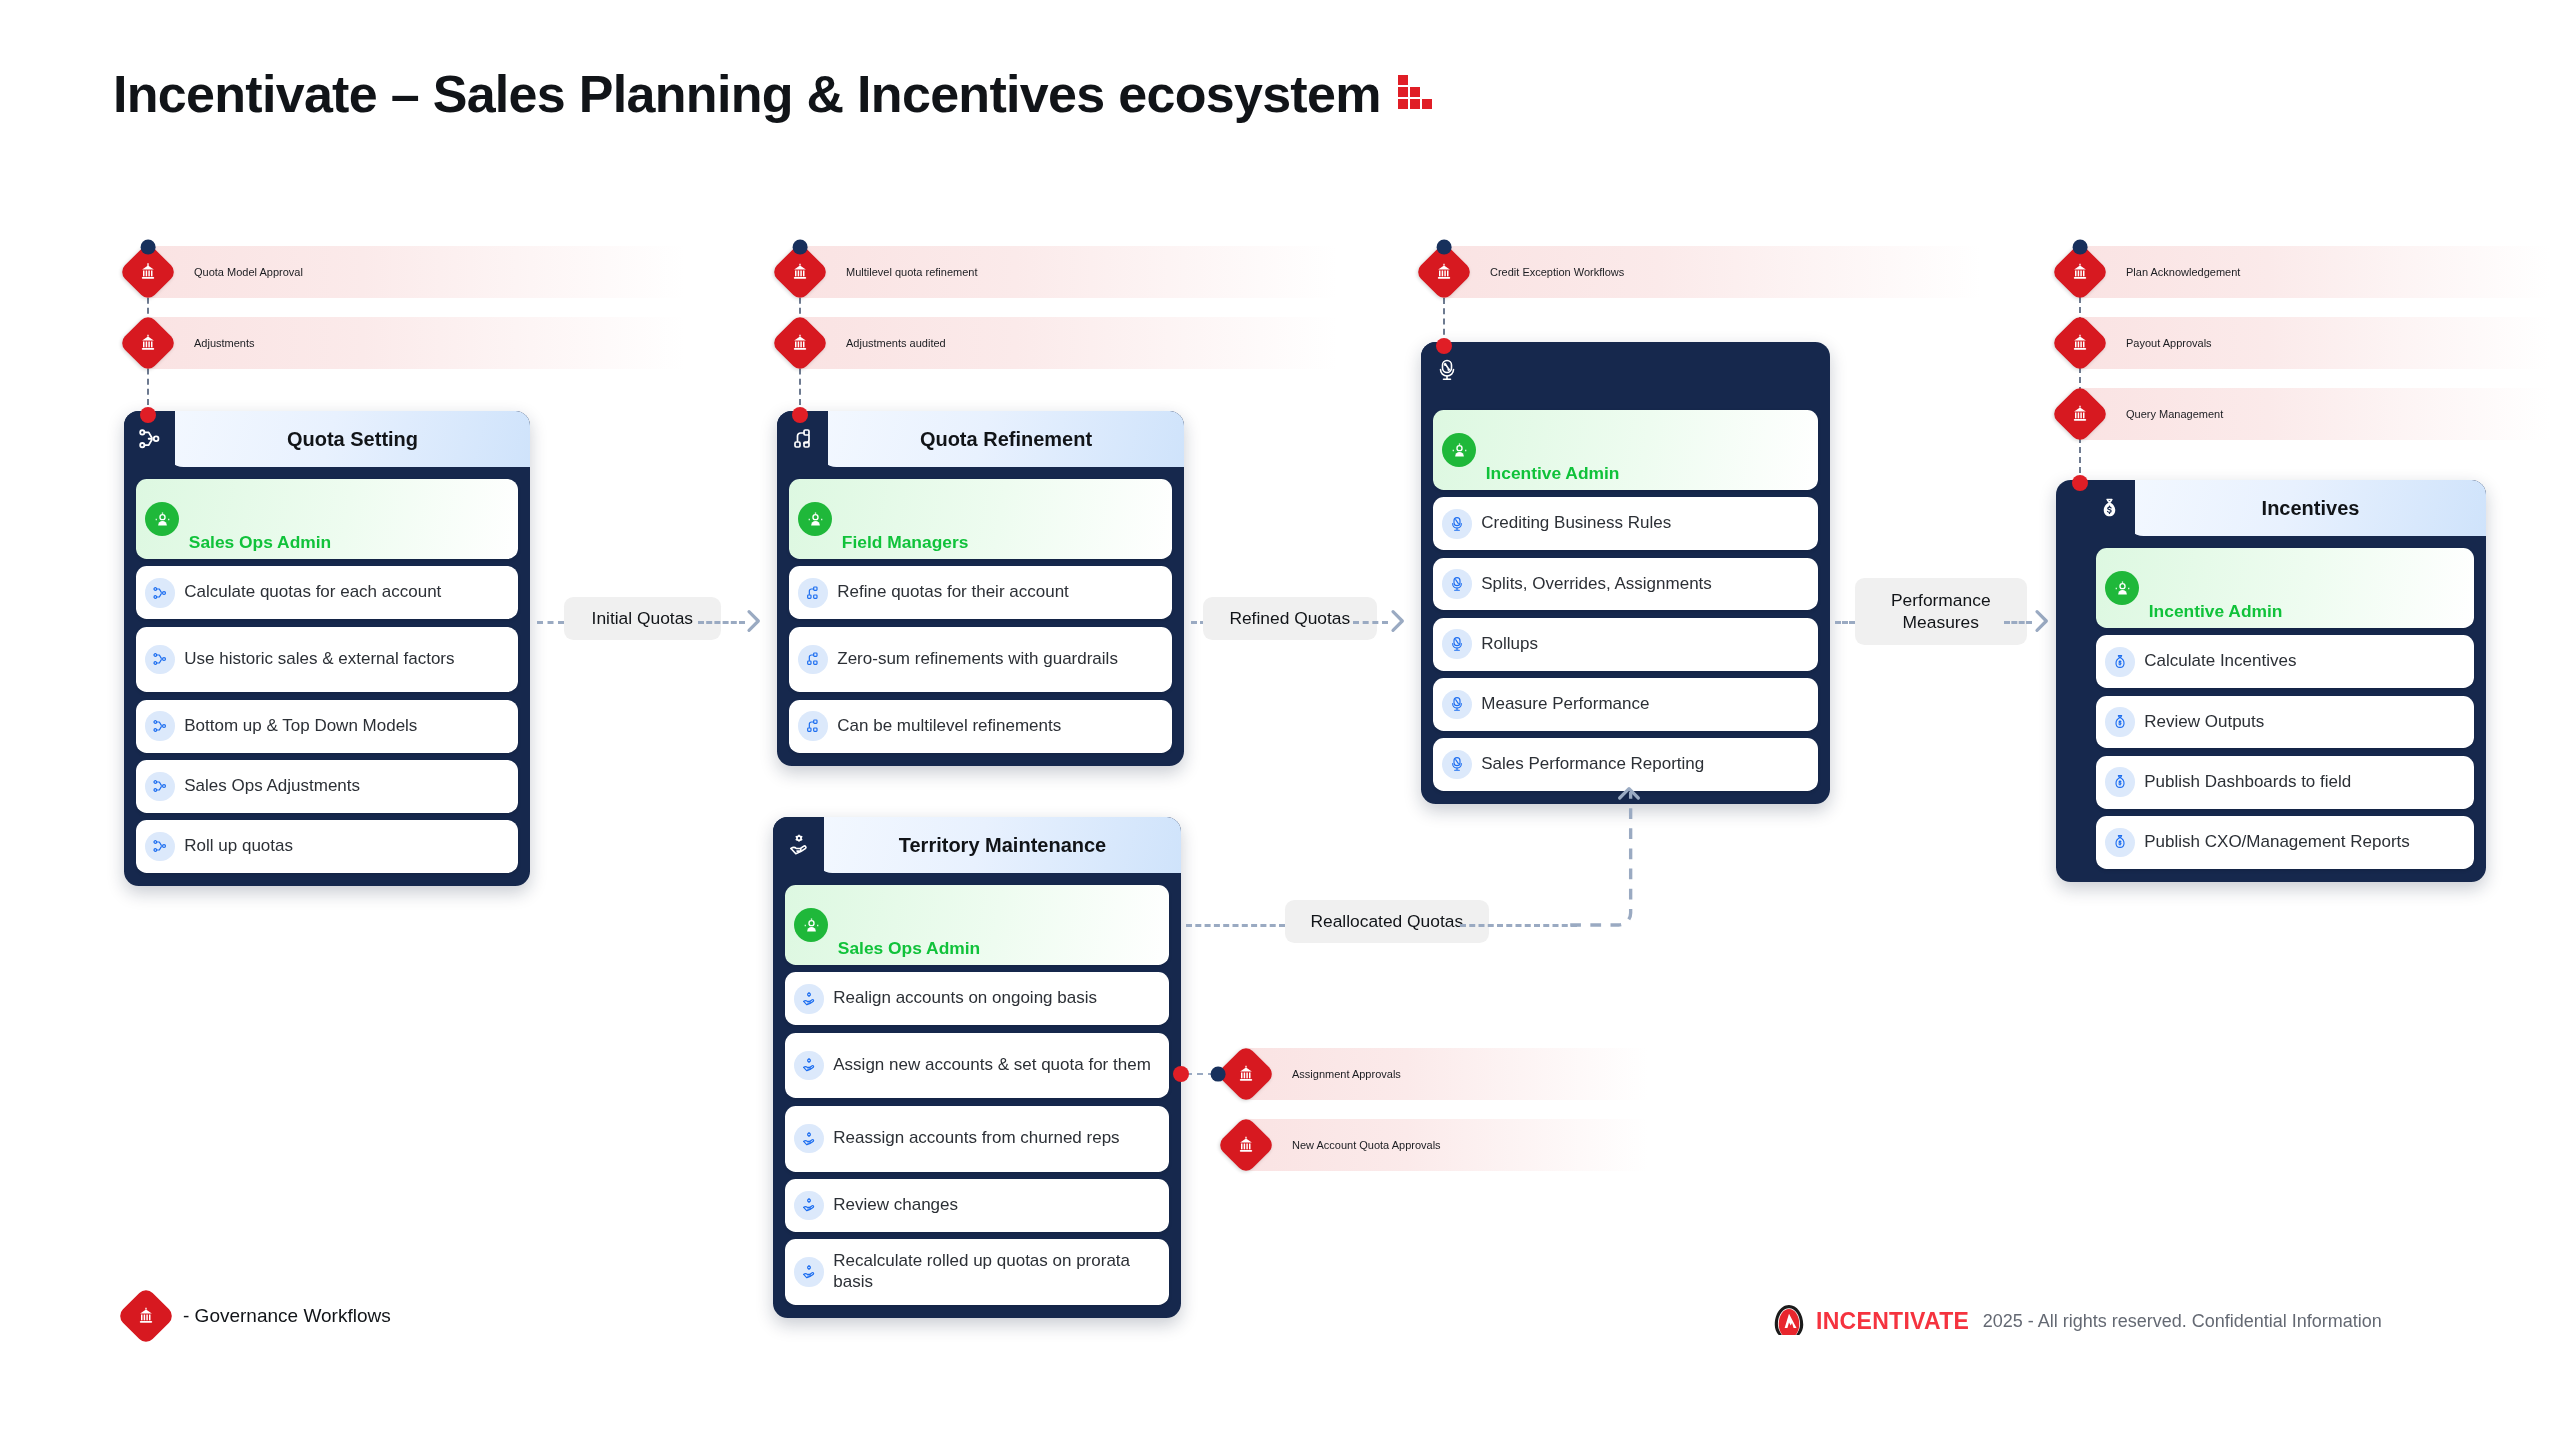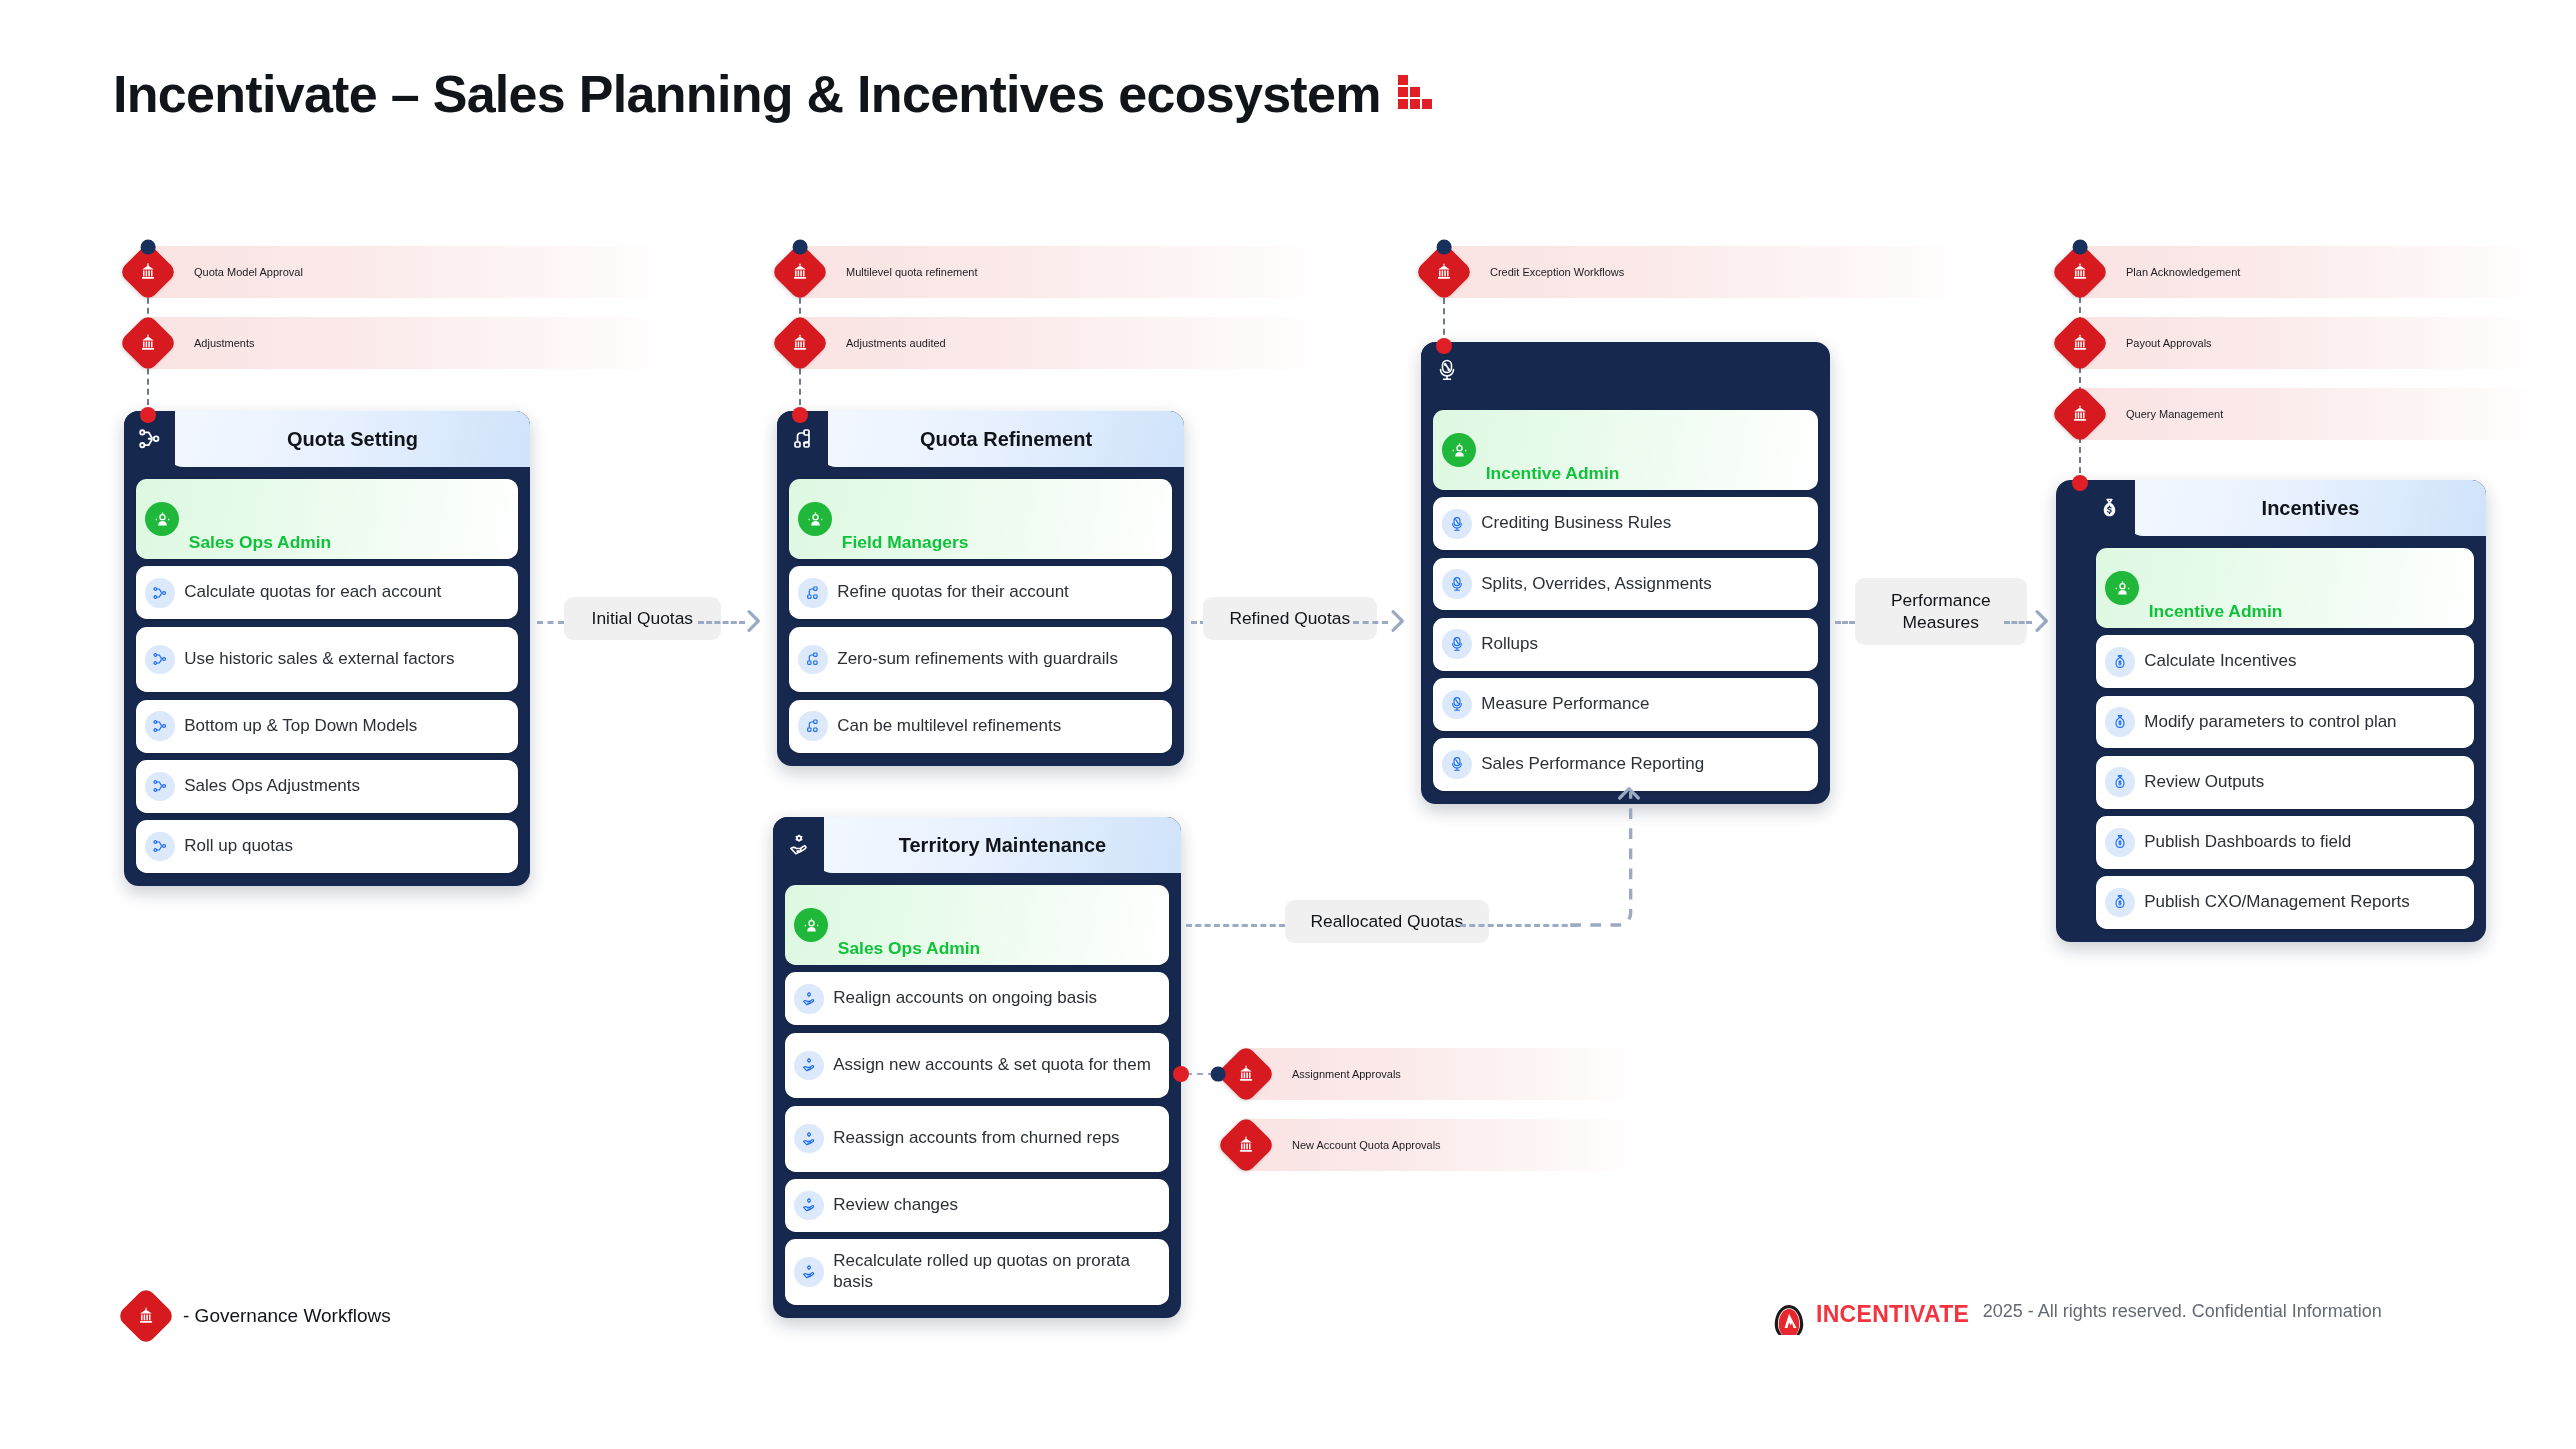--- a/index.html
+++ b/index.html
@@ -542,30 +542,20 @@
         <span class="tx">Calculate Incentives</span>
       </div>
       <div class="row">
         <span class="ic">
             <svg width="16" height="16" viewBox="0 0 24 24" fill="none" stroke="#1d6ef0" stroke-width="1.7" stroke-linecap="round" stroke-linejoin="round">
               <path d="M9.5 2.5h5l-1.6 2.6h-1.8z"></path>
               <path d="M12 5.1c-3.4 1.6-6 4.9-6 8.6 0 4 2.7 6.3 6 6.3s6-2.3 6-6.3c0-3.7-2.6-7-6-8.6z"></path>
               <path d="M13.4 11.6c-.4-.4-.9-.6-1.4-.6-.9 0-1.5.4-1.5 1.1 0 1.5 3 .8 3 2.3 0 .8-.7 1.2-1.6 1.2-.7 0-1.3-.3-1.6-.7M12 10v.9M12 15.6v.9"></path>
             </svg>
           </span>
-        <span class="tx">Modify parameters to control plan</span>
-      </div>
-      <div class="row">
-        <span class="ic">
-            <svg width="16" height="16" viewBox="0 0 24 24" fill="none" stroke="#1d6ef0" stroke-width="1.7" stroke-linecap="round" stroke-linejoin="round">
-              <path d="M9.5 2.5h5l-1.6 2.6h-1.8z"></path>
-              <path d="M12 5.1c-3.4 1.6-6 4.9-6 8.6 0 4 2.7 6.3 6 6.3s6-2.3 6-6.3c0-3.7-2.6-7-6-8.6z"></path>
-              <path d="M13.4 11.6c-.4-.4-.9-.6-1.4-.6-.9 0-1.5.4-1.5 1.1 0 1.5 3 .8 3 2.3 0 .8-.7 1.2-1.6 1.2-.7 0-1.3-.3-1.6-.7M12 10v.9M12 15.6v.9"></path>
-            </svg>
-          </span>
         <span class="tx">Review Outputs</span>
       </div>
       <div class="row">
         <span class="ic">
             <svg width="16" height="16" viewBox="0 0 24 24" fill="none" stroke="#1d6ef0" stroke-width="1.7" stroke-linecap="round" stroke-linejoin="round">
               <path d="M9.5 2.5h5l-1.6 2.6h-1.8z"></path>
               <path d="M12 5.1c-3.4 1.6-6 4.9-6 8.6 0 4 2.7 6.3 6 6.3s6-2.3 6-6.3c0-3.7-2.6-7-6-8.6z"></path>
               <path d="M13.4 11.6c-.4-.4-.9-.6-1.4-.6-.9 0-1.5.4-1.5 1.1 0 1.5 3 .8 3 2.3 0 .8-.7 1.2-1.6 1.2-.7 0-1.3-.3-1.6-.7M12 10v.9M12 15.6v.9"></path>
             </svg>
           </span>
@@ -718,21 +708,21 @@
           <rect x="6" y="10.2" width="1.8" height="7" fill="#fff"></rect>
           <rect x="9.2" y="10.2" width="1.8" height="7" fill="#fff"></rect>
           <rect x="12.4" y="10.2" width="1.8" height="7" fill="#fff"></rect>
           <rect x="15.6" y="10.2" width="1.8" height="7" fill="#fff"></rect>
           <rect x="4.6" y="18" width="14.8" height="2.2" rx="1" fill="#fff"></rect>
         </svg>
     </span>
     <span style="font-size:19px;color:#111418;">- Governance Workflows</span>
   </div>
 
-  <div style="position:absolute;left:1770px;top:1301px;display:flex;align-items:flex-start;gap:8px;">
+  <div style="position:absolute;left:1770px;top:1301px;display:flex;align-items:center;gap:8px;">
     <span>
       <svg width="38" height="38" viewBox="0 0 48 48" fill="none">
         <path d="M24 5C14 5 6 16 6 30c0 5 2 10 5 13h4c-3-4-5-9-5-14C10 18 16 9 24 9s14 9 14 20c0 5-2 10-5 14h4c3-3 5-8 5-13C42 16 34 5 24 5z" fill="#1b1b1b"></path>
         <path d="M24 10c-7.5 0-13 8.5-13 19 0 5.5 1.8 10.5 4.6 14h16.8c2.8-3.5 4.6-8.5 4.6-14 0-10.5-5.5-19-13-19z" fill="#e8262d"></path>
         <path d="M24 16l-5.5 18h3.5l2-7 2.2 4 1.6-3.2 2 6.2h3.7z" fill="#ffffff"></path>
       </svg>
     </span>
     <span style="font-size:23px;font-weight:bold;color:#f5333f;letter-spacing:0.3px;">INCENTIVATE</span>
     <span style="font-size:18px;color:#646973;margin-left:5.4px;white-space:nowrap;">2025 - All rights reserved. Confidential Information</span>
   </div>

